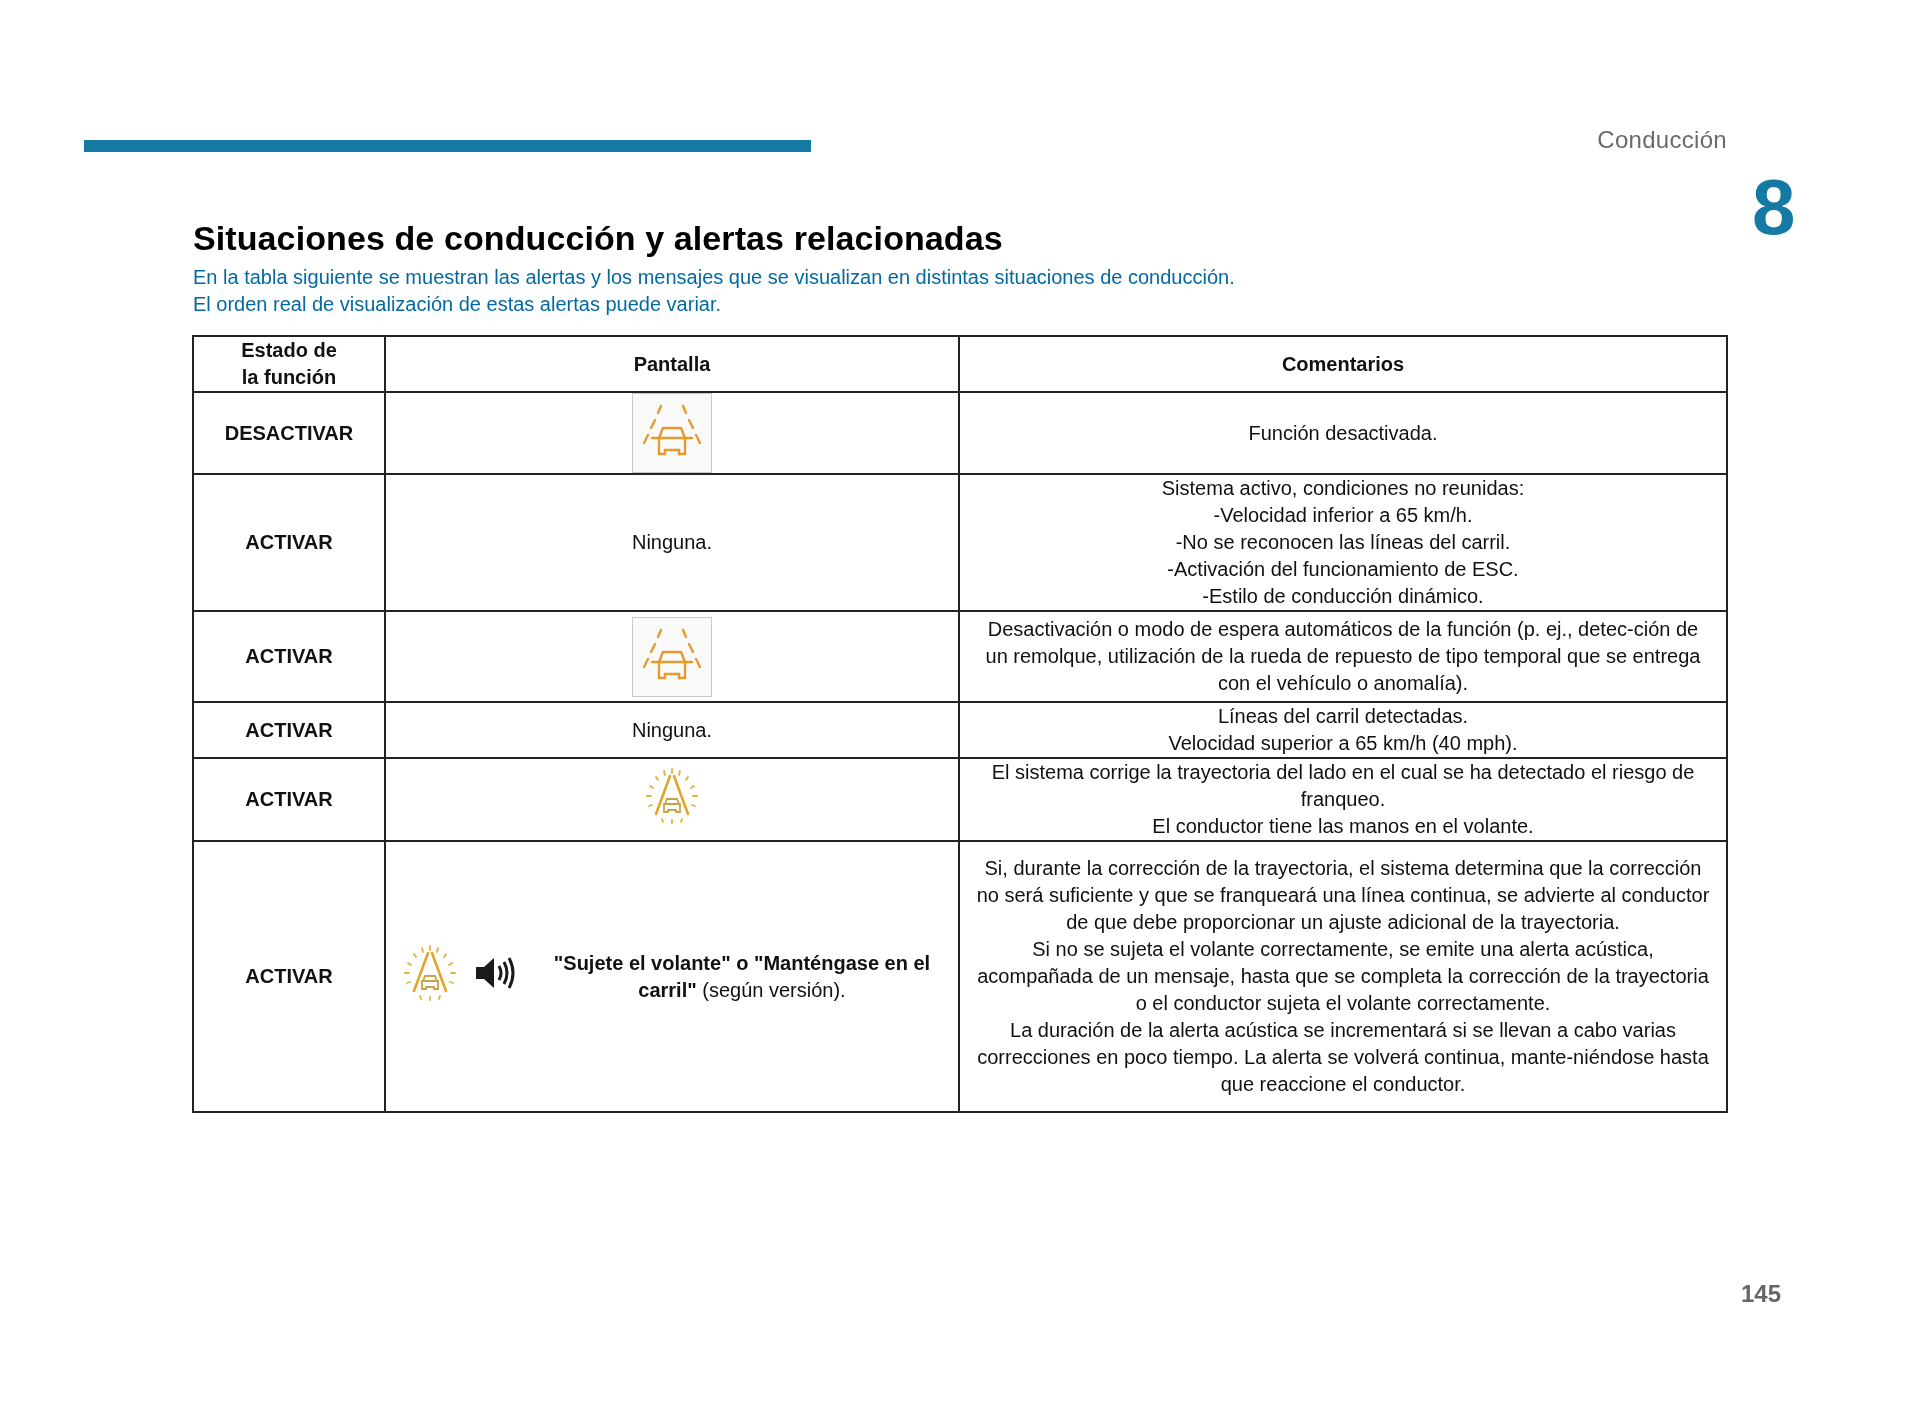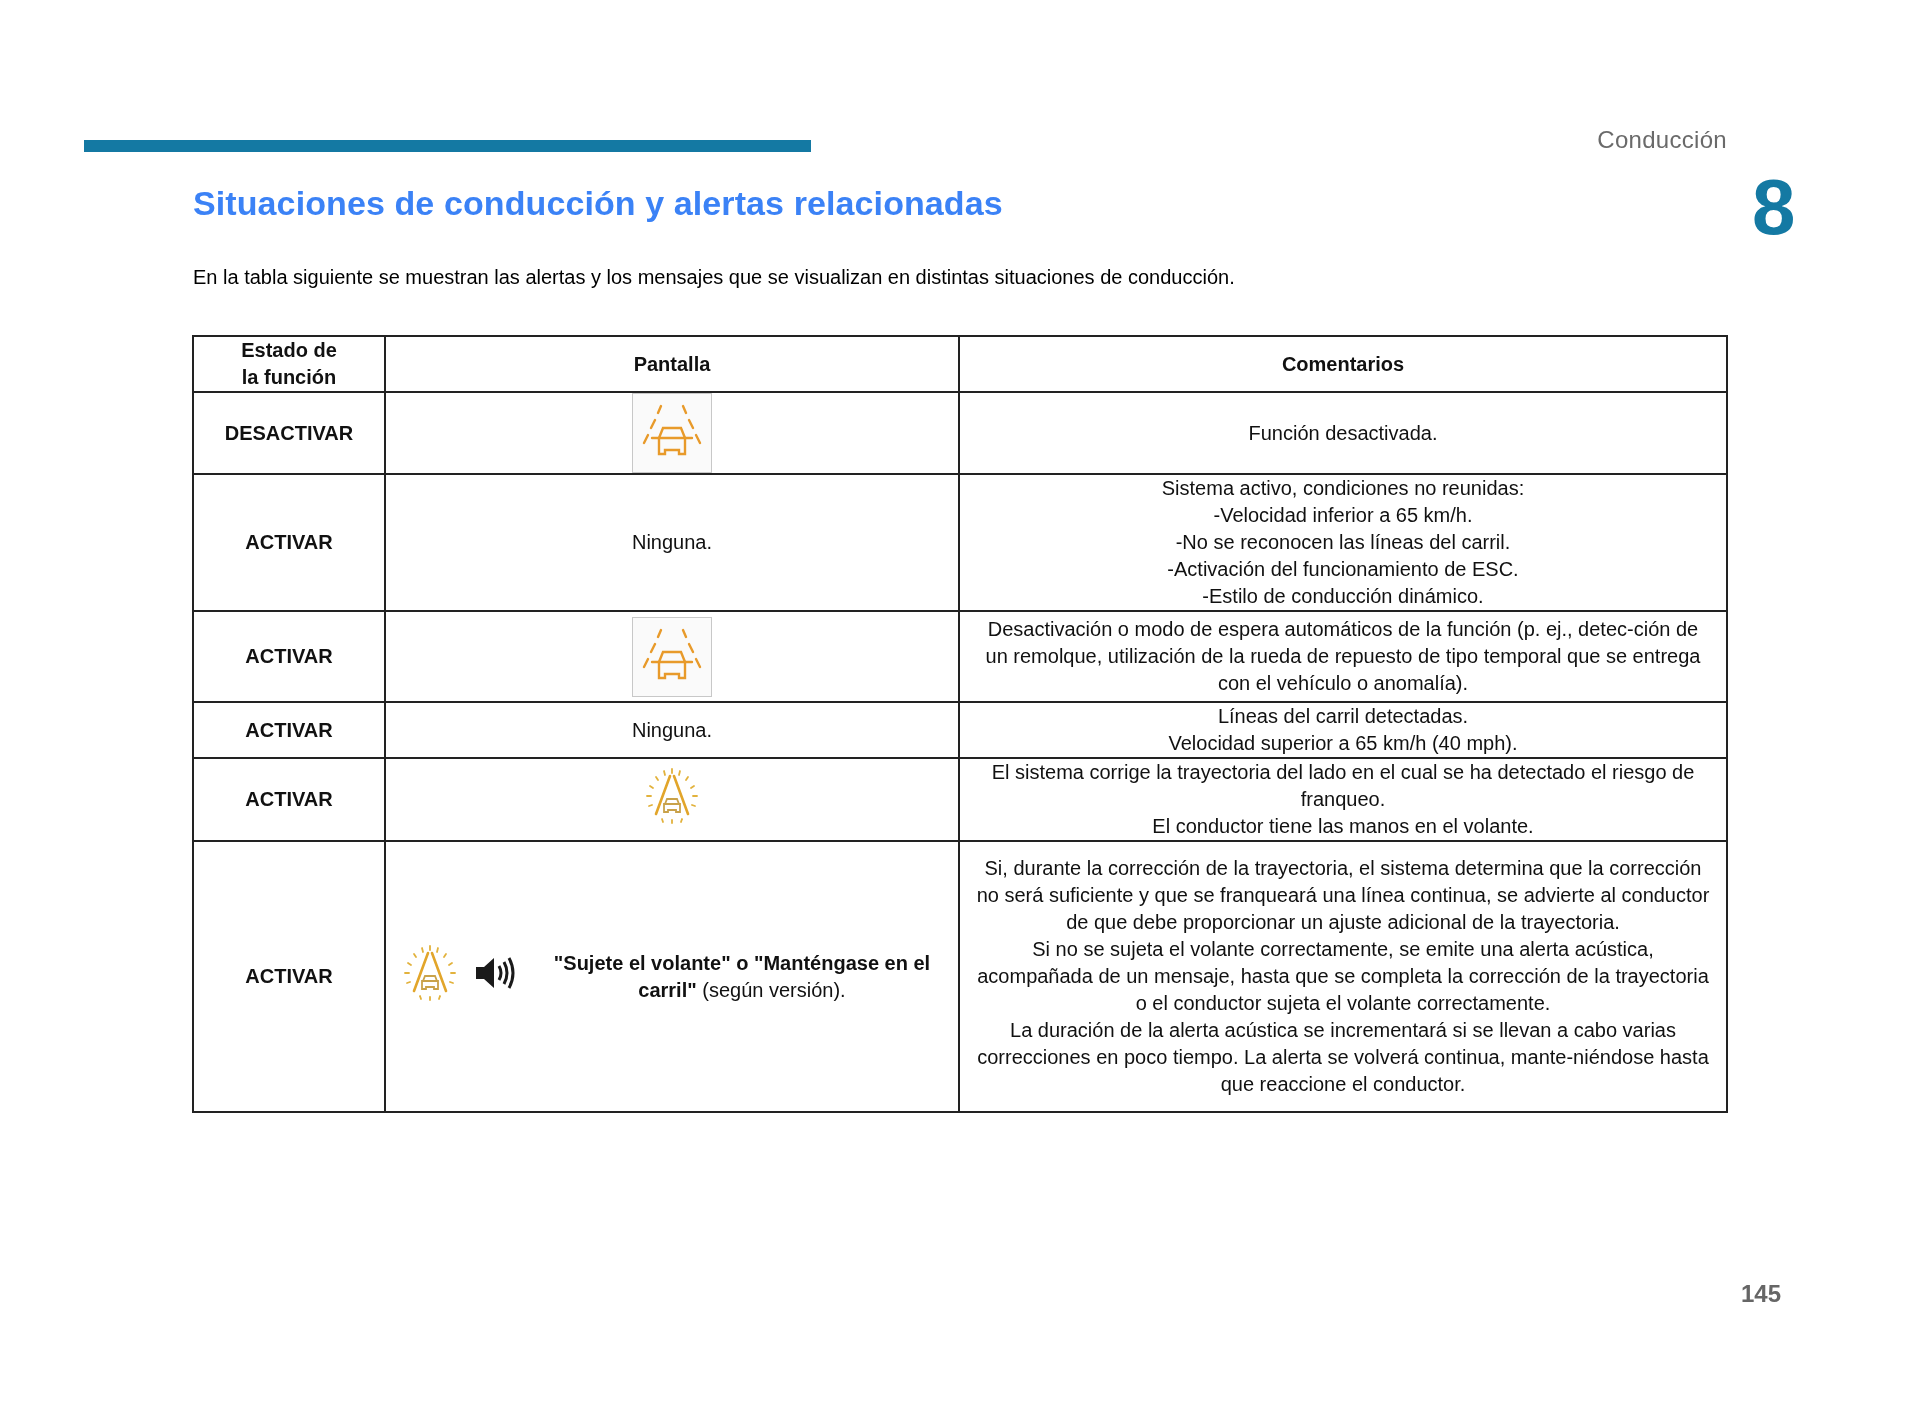--- a/index.html
+++ b/index.html
@@ -1,22 +1,22 @@
 <!DOCTYPE html>
 <html><head>
 <meta charset="utf-8">
 <style>
   html, body { margin:0; padding:0; background:#ffffff; }
   body { width:1920px; height:1402px; position:relative; overflow:hidden;
          font-family:"Liberation Sans", "DejaVu Sans", sans-serif; color:#111; }
   .topbar { position:absolute; left:84px; top:140px; width:727px; height:12px; background:#1479a3; }
   .section-label { position:absolute; right:193px; top:126px; font-size:24px; color:#6a6a6a; letter-spacing:0.3px; }
   .chapter-num { position:absolute; left:1752px; top:168px; font-size:78px; font-weight:bold; color:#1479a3; line-height:1; }
-  .title { position:absolute; left:193px; top:184px; font-size:34px; font-weight:bold; color:#3b82f6; margin:0; letter-spacing:0.1px;}
-  .intro { position:absolute; left:193px; top:264px; font-size:20px; line-height:27px; color:#000000; }
+  .title { position:absolute; left:193px; top:219px; font-size:34px; font-weight:bold; color:#000000; margin:0; letter-spacing:0.1px;}
+  .intro { position:absolute; left:193px; top:264px; font-size:20px; line-height:27px; color:#0369a1; }
   .intro p { margin:0; }
   table.alerts { position:absolute; left:192px; top:335px; width:1534px; border-collapse:collapse; table-layout:fixed; }
   table.alerts td, table.alerts th { border:2px solid #222; padding:0 14px; font-size:20px; line-height:27px; text-align:center; vertical-align:middle; }
   table.alerts th { font-weight:bold; }
   col.c1 { width:192px; } col.c2 { width:574px; } col.c3 { width:768px; }
   td.state { font-weight:bold; }
   td.screen { text-align:left; padding-left:8px; position:relative; }
   td.screen.center { text-align:center;margin-left:44px; }
   .icon-box { display:inline-block; width:78px; height:78px; border:1px solid #c8c8c8; background:#fafafa; vertical-align:middle; }
   .icon-box svg { display:block; margin:4px auto 0; }
@@ -31,20 +31,21 @@
 <body>
 
 <div class="topbar"></div>
 <div class="section-label">Conducción</div>
 <div class="chapter-num">8</div>
 
 <h1 class="title">Situaciones de conducción y alertas relacionadas</h1>
 
 <div class="intro">
   <p>En la tabla siguiente se muestran las alertas y los mensajes que se visualizan en distintas situaciones de conducción.</p>
+  <p>El orden real de visualización de estas alertas puede variar.</p>
 </div>
 
 <table class="alerts">
   <colgroup>
       <col class="c1">
       <col class="c2">
       <col class="c3">
     </colgroup>
   <tbody>
       <tr style="height:56px">

